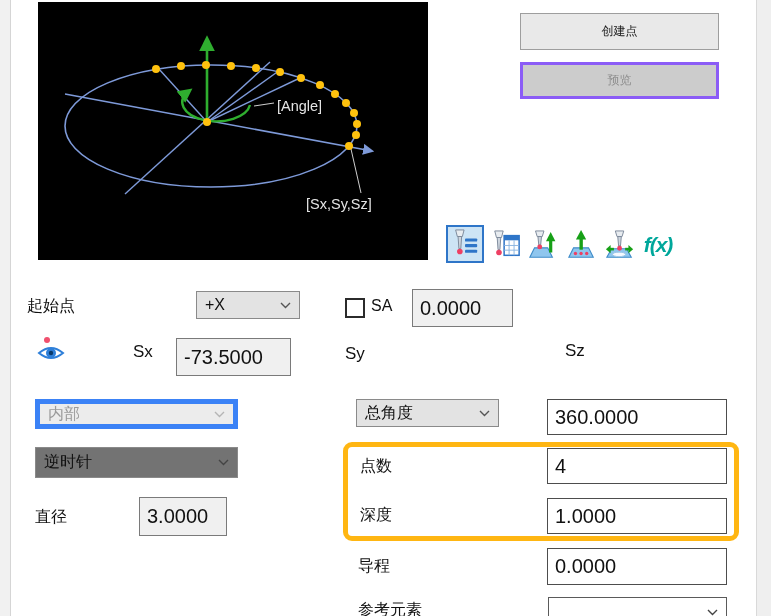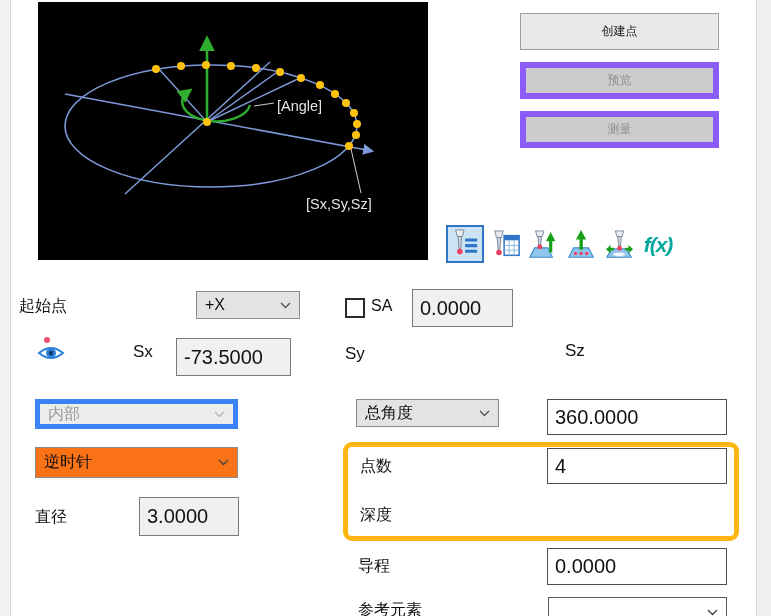--- a/index.html
+++ b/index.html
@@ -4,32 +4,32 @@
 <style>
   html,body{margin:0;padding:0;background:#fff;}
   body{width:771px;height:616px;overflow:hidden;font-family:"Liberation Sans",sans-serif;}
   .page{position:relative;width:771px;height:616px;background:#ffffff;overflow:hidden;}
   .abs{position:absolute;box-sizing:border-box;}
   .strip-left{left:0;top:0;width:11px;height:616px;background:#f1f1f1;border-right:1px solid #d5d5d5;}
   .strip-right{left:756px;top:0;width:15px;height:616px;background:#efefef;border-left:1px solid #d9d9d9;}
   .diagram{left:38px;top:2px;width:390px;height:258px;background:#000;}
   .btn{left:520px;width:199px;height:37px;display:flex;align-items:center;justify-content:center;
        font-size:12px;color:#1a1a1a;background:#e9e9e9;border:1px solid #9e9e9e;cursor:pointer;}
-  .btn.disabled{background:#cccccc;border:6px solid #8b5cf6;color:#8f8f8f;cursor:default;}
+  .btn.disabled{background:#cccccc;border:3px solid #8b5cf6;color:#8f8f8f;cursor:default;}
   .iconbox{width:38px;height:38px;display:flex;align-items:center;justify-content:center;}
   .iconbox.selected{background:#cde4f5;border:2px solid #2e75c8;}
   .fx-text{font-size:21px;font-style:italic;font-weight:bold;color:#00a79b;letter-spacing:-1px;}
   .lbl{font-size:16px;color:#111;white-space:nowrap;}
   .lbl-axis{font-size:17px;color:#111;}
   .field{background:#f0f0f0;border:1px solid #7a7a7a;font-size:15px;color:#111;
          display:flex;align-items:center;padding-left:7px;}
   .field.white{background:#ffffff;border:1px solid #4d4d4d;}
   .dd{background:#e3e3e3;border:1px solid #8a8a8a;font-size:16px;color:#111;
       display:flex;align-items:center;padding:0 8px;justify-content:space-between;cursor:pointer;}
-  .dd.light{background:#f97316;}
+  .dd.light{background:#737373;}
   .dd.white{background:#ffffff;border:1px solid #5a5a5a;}
   .dd.disabled{background:#ececec;border:5px solid #3b82f6;color:#9a9a9a;cursor:default;}
   .checkbox{width:20px;height:20px;background:#fff;border:2px solid #2b2b2b;cursor:pointer;}
   .hl-box{border:5px solid #FFB612;border-radius:9px;background:transparent;pointer-events:none;}
   input.val{font-family:"Liberation Sans",sans-serif;outline:none;width:100%;height:100%;
             background:transparent;border:none;font-size:20px;color:#111;padding:0;}
 </style>
 </head>
 <body>
 
@@ -80,21 +80,20 @@
           <circle cx="311" cy="144" r="4"></circle>
       </g>
 
       <text x="239" y="109" fill="#e4e4e4" font-size="14.5" font-family="Liberation Sans, sans-serif">[Angle]</text>
       <text x="268" y="207" fill="#e4e4e4" font-size="14.5" font-family="Liberation Sans, sans-serif">[Sx,Sy,Sz]</text>
     </svg>
   </div>
 
   <div class="abs btn" style="top:13px;">创建点</div>
   <div class="abs btn disabled" style="top:62px;">预览</div>
-  <div class="abs btn disabled" style="top:111px;">测量</div>
 
   <div class="abs iconbox selected" style="left:446px;top:225px;">
     <svg width="30" height="32" viewBox="0 0 32 34">
       <path d="M6 2 h9 l-1.8 7 h-5.4 Z" fill="#e8ecf0" stroke="#7a8699" stroke-width="1"></path>
       <path d="M8.6 9 h3.8 l-0.9 13 h-2 Z" fill="#cfd6df" stroke="#7a8699" stroke-width="1"></path>
       <circle cx="10.5" cy="25" r="3" fill="#ee3f63"></circle>
       <rect x="16" y="11" width="13" height="3.4" rx="1" fill="#2e75c8"></rect>
       <rect x="16" y="17" width="13" height="3.4" rx="1" fill="#2e75c8"></rect>
       <rect x="16" y="23" width="13" height="3.4" rx="1" fill="#2e75c8"></rect>
     </svg>
@@ -142,21 +141,21 @@
       <rect x="4.5" y="20" width="5" height="2.8" fill="#17a017"></rect>
       <polygon points="1,21.4 6,16.9 6,25.9" fill="#17a017"></polygon>
       <rect x="21.5" y="20" width="5" height="2.8" fill="#17a017"></rect>
       <polygon points="30,21.4 25,16.9 25,25.9" fill="#17a017"></polygon>
     </svg>
   </div>
   <div class="abs iconbox" style="left:639px;top:226px;">
     <span class="fx-text">f(x)</span>
   </div>
 
-  <div class="abs lbl" style="left:19px;top:296px;text-align:right;">起始点</div>
+  <div class="abs lbl" style="left:27px;top:296px;text-align:right;">起始点</div>
   <div class="abs dd" style="left:196px;top:291px;width:104px;height:28px;">
     <span>+X</span>
     <svg width="11" height="7" viewBox="0 0 11 7">
       <polyline points="1,1 5.5,5.5 10,1" stroke="#555" stroke-width="1.4" fill="none"></polyline>
     </svg>
   </div>
   <div class="abs checkbox" style="left:345px;top:298px;"></div>
   <div class="abs lbl" style="left:371px;top:297px;">SA</div>
   <div class="abs field" style="left:412px;top:289px;width:101px;height:38px;">
     <input class="val" value="0.0000" style="">
@@ -199,23 +198,26 @@
       <polyline points="1,1 5.5,5.5 10,1" stroke="#444" stroke-width="1.4" fill="none"></polyline>
     </svg>
   </div>
 
   <div class="abs hl-box" style="left:343px;top:442px;width:396px;height:99px;"></div>
   <div class="abs lbl" style="left:360px;top:456px;">点数</div>
   <div class="abs field white" style="left:547px;top:448px;width:180px;height:36px;">
     <input class="val" value="4" style="">
   </div>
   <div class="abs lbl" style="left:360px;top:505px;">深度</div>
+  <div class="abs field white" style="left:547px;top:498px;width:180px;height:36px;">
+    <input class="val" value="1.0000" style="">
+  </div>
 
   <div class="abs lbl" style="left:35px;top:507px;">直径</div>
-  <div class="abs field" style="left:139px;top:497px;width:100px;height:39px;">
+  <div class="abs field" style="left:139px;top:497px;width:88px;height:39px;">
     <input class="val" value="3.0000" style="">
   </div>
 
   <div class="abs lbl" style="left:358px;top:556px;">导程</div>
   <div class="abs field white" style="left:547px;top:548px;width:180px;height:37px;">
     <input class="val" value="0.0000" style="">
   </div>
 
   <div class="abs lbl" style="left:358px;top:600px;">参考元素</div>
   <div class="abs dd white" style="left:548px;top:597px;width:179px;height:30px;">

